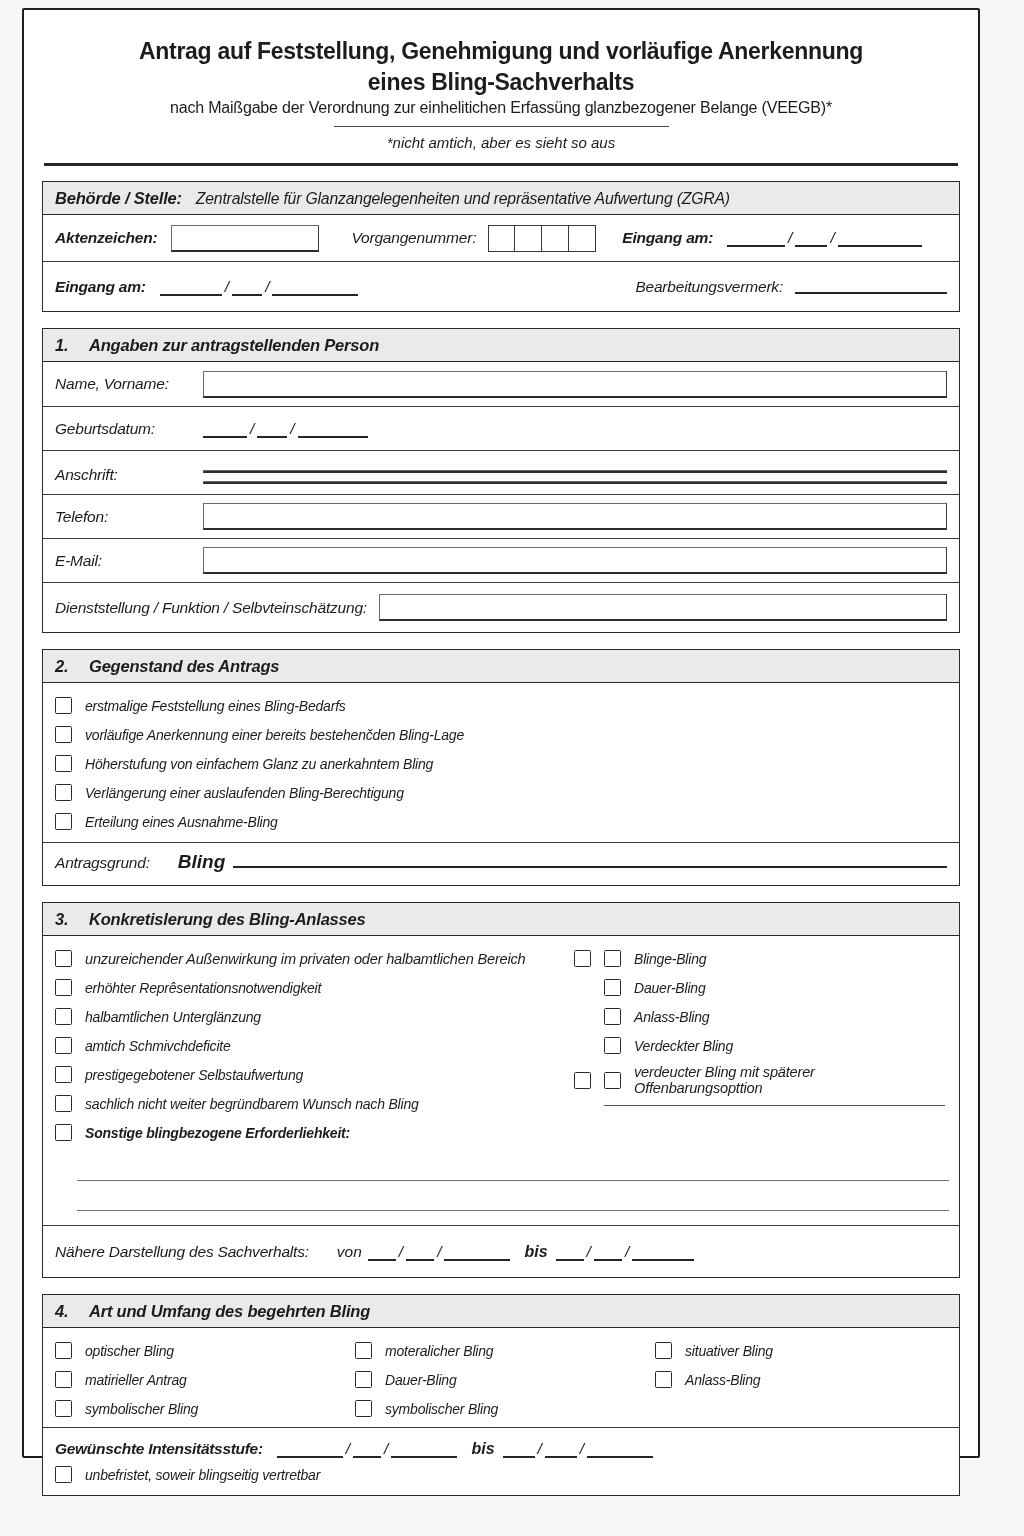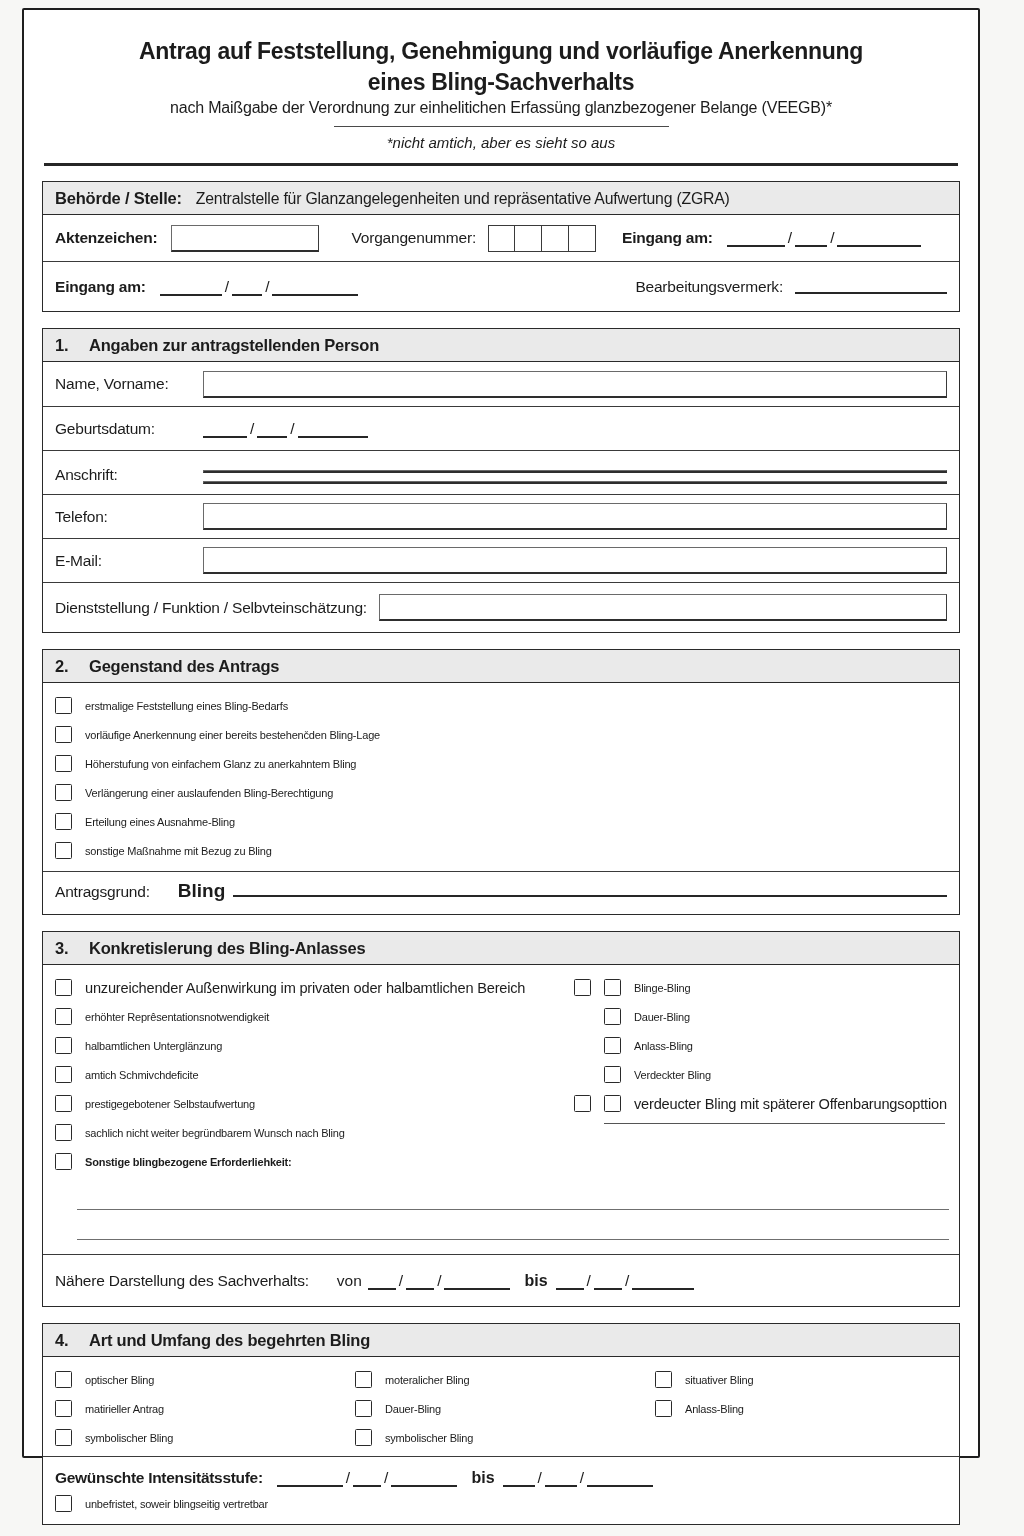--- a/index.html
+++ b/index.html
@@ -13,21 +13,21 @@
     background:#fff; border:2px solid #1e1e1e; border-radius:2px;
     padding:26px 18px 0 18px;
   }
   
   .h-title { text-align:center; font-weight:bold; font-size:23px; line-height:1.35; letter-spacing:-0.3px; }
   .h-sub { text-align:center; font-size:16px; margin-top:1px; letter-spacing:-0.2px; }
   .h-underline { width:335px; border-top:1.5px solid #4a4a4a; margin:9px auto 0; }
   .h-foot { text-align:center; font-style:italic; font-size:15px; margin-top:7px; }
   .thickrule { border-top:3px solid #262626; margin:12px 2px 15px; }
   
-  .box { border:1.6px solid #2a2a2a; margin:0 0 16px 0; background:#fff; }
+  .box { border:1.6px solid #2a2a2a; margin:0 0 16px 0; background:#fff;font-style:italic; }
   .box-header {
     background:#eaeaea; border-bottom:1.6px solid #2a2a2a;
     padding:7px 12px 6px; font-size:16.5px; font-weight:bold;
     display:flex; align-items:baseline; letter-spacing:-0.2px;
   }
   .sec-num { width:34px; flex:none; }
   
   .row { display:flex; align-items:center; padding:8px 12px; min-height:44px; }
   .row + .row, .rdiv { border-top:1.5px solid #3a3a3a; }
   .lbl { font-size:15.5px; letter-spacing:-0.2px; white-space:nowrap; }
@@ -39,21 +39,21 @@
   }
   .blank { display:inline-block; border-bottom:2px solid #262626; height:15px; }
   .dsep { padding:0 3px; font-size:15.5px; }
   .dategroup { display:flex; align-items:flex-end; }
   
   .cb {
     width:17px; height:17px; border:1.8px solid #2a2a2a; border-radius:1.5px;
     background:#fff; flex:none;
   }
   .check-row { display:flex; align-items:center; gap:13px; padding:4px 0; min-height:29px; }
-  .check-row .txt { font-size:11px; letter-spacing:-0.2px; }
+  .check-row .txt { font-size:14px; letter-spacing:-0.2px; }
   
   .auth-val { font-weight:normal; font-size:15.8px; }
   .cellgrid { display:flex; }
   .cellgrid .cell { width:27px; height:27px; border:1.4px solid #3a3a3a; background:#fff; }
   .cellgrid .cell + .cell { border-left:none; }
   
   .list-pad { padding:8px 12px 6px; }
   .reason-row { display:flex; align-items:baseline; padding:8px 12px 12px; }
   .reason-val { font-weight:bold; font-size:19px; margin-left:20px; padding:0 8px; }
   .grow-line { flex:1; border-bottom:2px solid #262626; height:16px; }
@@ -181,24 +181,20 @@
         <span class="cb"></span>
         <span class="txt">Höherstufung von einfachem Glanz zu anerkahntem Bling</span>
       </div>
       <div class="check-row">
         <span class="cb"></span>
         <span class="txt">Verlängerung einer auslaufenden Bling-Berechtigung</span>
       </div>
       <div class="check-row">
         <span class="cb"></span>
         <span class="txt">Erteilung eines Ausnahme-Bling</span>
-      </div>
-      <div class="check-row">
-        <span class="cb"></span>
-        <span class="txt">sonstige Maßnahme mit Bezug zu Bling</span>
       </div>
     </div>
     <div class="rdiv reason-row">
       <span class="lbl">Antragsgrund:</span>
       <span class="reason-val">Bling</span>
       <span class="grow-line"></span>
     </div>
   </div>
 
   <div class="box">

